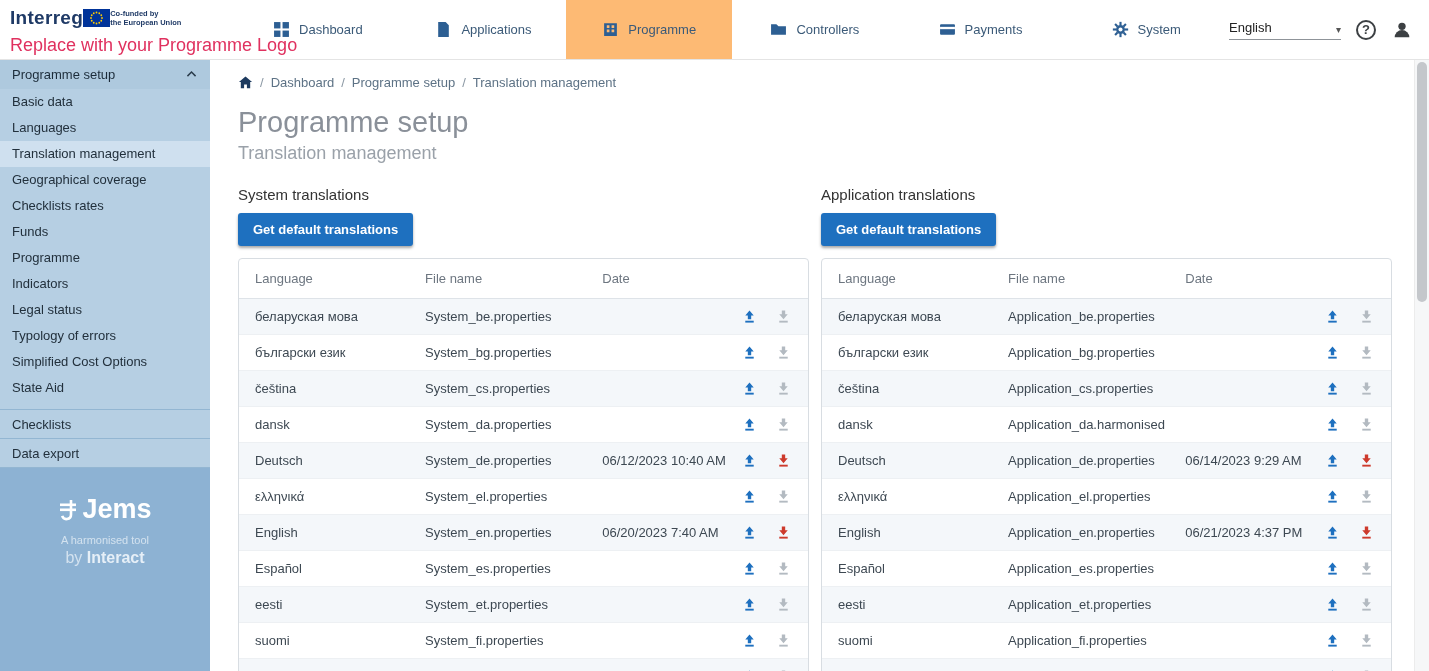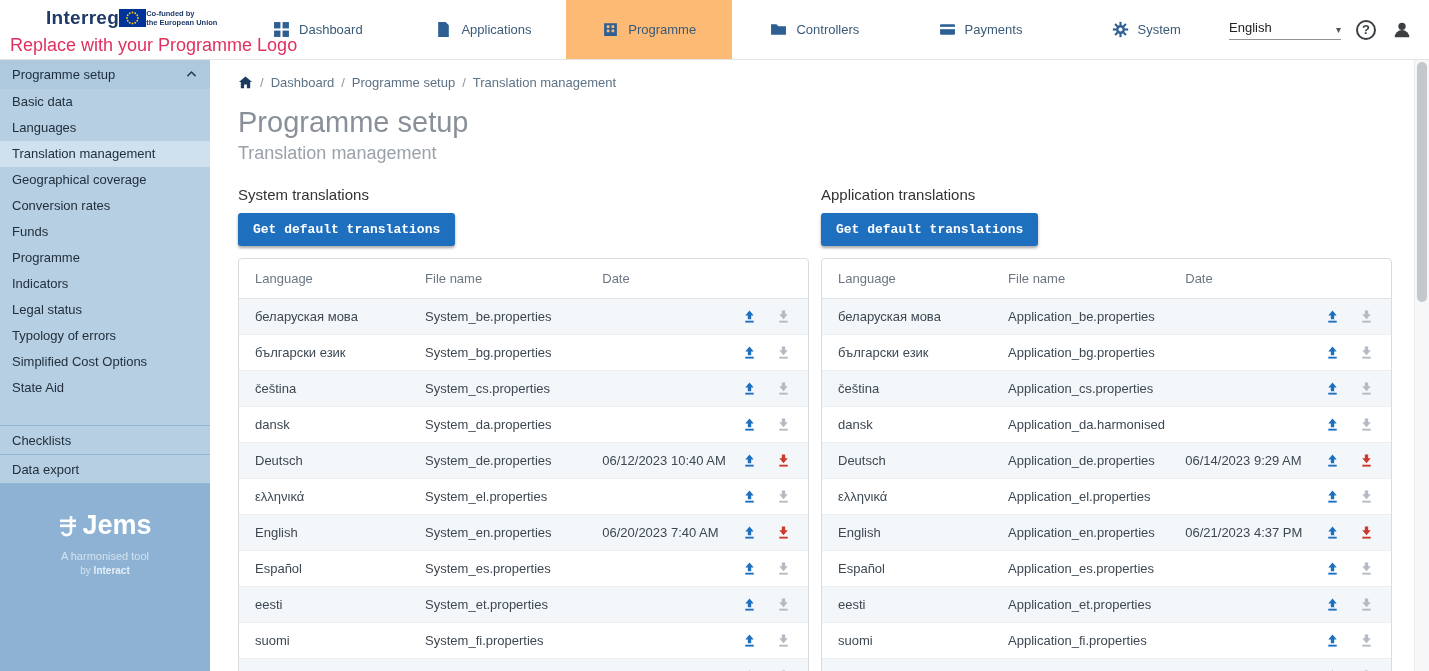--- a/index.html
+++ b/index.html
@@ -1,23 +1,23 @@
 <!DOCTYPE html>
 <html><head>
 <meta charset="utf-8">
 <style>
   * { box-sizing: border-box; margin: 0; padding: 0; }
   html,body { width:1429px; height:671px; overflow:hidden; }
   body { font-family:"Liberation Sans", sans-serif; background:#fff; color:#333; }
-  button { font-family:Liberation Mono, monospace; }
+  button { font-family:Liberation Sans, sans-serif; }
 
   
   header { height:60px; display:flex; align-items:stretch; background:#fff; border-bottom:1px solid #e4e4e4; position:relative; }
   .logo-block { width:235px; padding:7px 0 0 10px; flex:0 0 auto; }
-  .logo-row { display:flex; align-items:center; gap:0;margin-left:36px; }
+  .logo-row { display:flex; align-items:center; gap:0; }
   .brand { font-size:19px; font-weight:bold; color:#1f3a66; letter-spacing:.3px; }
   .eu-flag svg { display:block; }
   .cofunded { font-size:7.5px; font-weight:bold; color:#1f3a66; line-height:1.25; }
   .cofunded span { display:block; }
   .replace-text { color:#e0315f; font-size:18px; margin-top:6px; white-space:nowrap; }
 
   nav { flex:1; display:flex; align-items:stretch; }
   .nav-item { flex:1; display:flex; align-items:center; justify-content:center; gap:9px; cursor:pointer; font-size:13px; color:#3b5a78; }
   .nav-item.active { background:#fdba74; }
   .nav-icon { display:flex; }
@@ -32,26 +32,26 @@
 
   
   .body-row { display:flex; height:611px; }
 
   aside { width:210px; flex:0 0 auto; background:#b6cfe3; display:flex; flex-direction:column; }
   .sb-header { height:29px; display:flex; align-items:center; justify-content:space-between; padding:0 12px; font-size:13px; color:#1c2c3a; background:#aec9de; cursor:pointer; }
   .sb-header svg { width:13px; height:13px; stroke:#2a3c4c; fill:none; stroke-width:1.8; }
   .sb-item { height:26px; line-height:26px; padding-left:12px; font-size:13px; color:#22303c; cursor:pointer; white-space:nowrap; }
   .sb-item.active { background:#cfe0ef; }
   .sb-bottom .sb-item { height:29px; line-height:29px; border-top:1px solid #93b6d2; }
-  .sb-bottom { border-bottom:1px solid #93b6d2; margin-top:24px; }
+  .sb-bottom { border-bottom:1px solid #93b6d2; margin-top:8px; }
   .sb-footer { flex:1; background:#8db2d3; display:flex; flex-direction:column; align-items:center; padding-top:26px; }
   .jems-logo { display:flex; align-items:center; gap:4px; color:#fff; font-size:27px; font-weight:bold; }
   .jems-logo svg { width:20px; height:24px; }
   .jems-tagline { color:#d3e2ef; font-size:11px; margin-top:9px; }
-  .jems-by { color:#d3e2ef; font-size:10px; margin-top:3px; }
+  .jems-by { color:#d3e2ef; font-size:16px; margin-top:3px; }
   .jems-by b { color:#e6eff7; }
 
   main { flex:1; padding:12px 22px 0 28px; overflow:hidden; }
 
   .breadcrumb { display:flex; align-items:center; gap:7px; font-size:13px; color:#5d7285; height:20px; }
   .bc-home { display:flex; cursor:pointer; }
   .bc-home svg { width:15px; height:15px; fill:#1d3a5f; }
   .bc-sep { color:#8a97a3; }
   .bc-link { cursor:pointer; color:#5d7285; }
 
@@ -204,21 +204,21 @@
       <span>Programme setup</span>
       <svg viewBox="0 0 16 16">
           <path d="M3 10 L8 5 L13 10"></path>
         </svg>
     </div>
     <div id="sidebar-items">
         <div class="sb-item">Basic data</div>
         <div class="sb-item">Languages</div>
         <div class="sb-item active">Translation management</div>
         <div class="sb-item">Geographical coverage</div>
-        <div class="sb-item">Conversion rates</div>
+        <div class="sb-item">Checklists rates</div>
         <div class="sb-item">Funds</div>
         <div class="sb-item">Programme</div>
         <div class="sb-item">Indicators</div>
         <div class="sb-item">Legal status</div>
         <div class="sb-item">Typology of errors</div>
         <div class="sb-item">Simplified Cost Options</div>
         <div class="sb-item">State Aid</div>
       </div>
     <div class="sb-bottom" id="sidebar-bottom-items">
         <div class="sb-item">Checklists</div>

